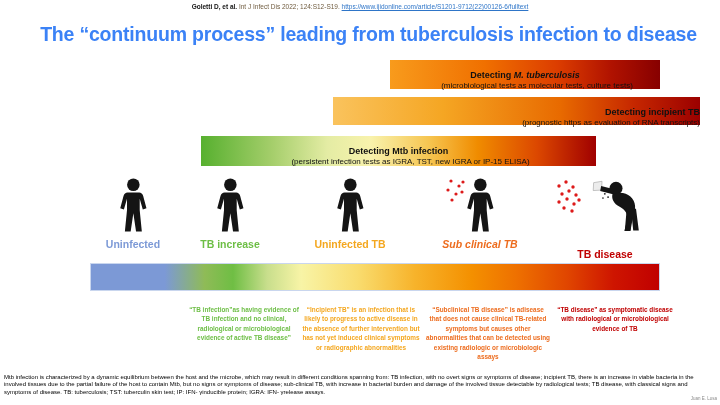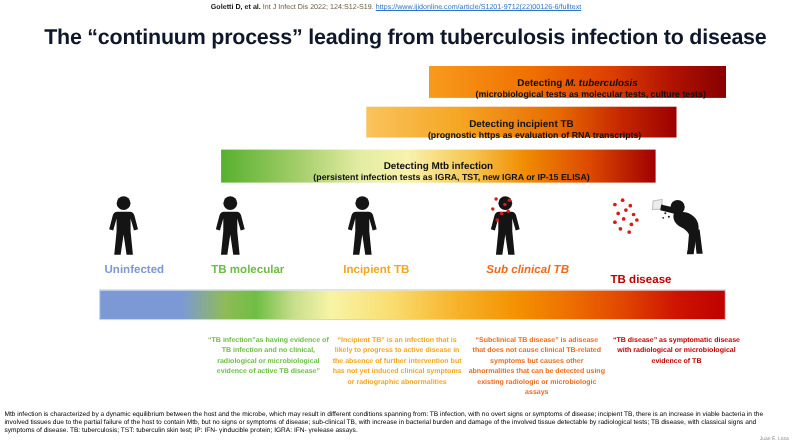--- a/index.html
+++ b/index.html
@@ -8,40 +8,41 @@
     font-family:"Liberation Sans", sans-serif; overflow:hidden;
   }
   
   .citation { position:absolute; top:3px; left:0; right:0; text-align:center; font-size:6.5px; color:#333; }
   .citation .authors { font-weight:bold; color:#141414; }
   .citation .journal { color:#6f5b3e; }
   .citation .link { color:#2e75c8; text-decoration:underline; cursor:pointer; }
   
   .title {
     position:absolute; top:23px; left:17px; right:0; text-align:center;
-    font-size:19.5px; font-weight:800; color:#0f172a; letter-spacing:-0.2px;
+    font-size:19.5px; font-weight:800; color:#3b82f6; letter-spacing:-0.2px;
   }
   
   .dbar { position:absolute; text-align:center; color:#111; }
   .dbar .l1 { font-weight:bold; font-size:9px; padding-top:9px; line-height:1.35; }
-  .dbar .l2 { font-weight:bold; font-size:8px; line-height:1.25;padding-left:24px; }
+  .dbar .l2 { font-weight:normal; font-size:8px; line-height:1.25;padding-left:24px; }
   #bar-mtb {
     left:390px; top:60px; width:270px; height:29px;
     background:linear-gradient(90deg,#F89B1C 0%,#F07000 35%,#DC3D00 62%,#B01200 82%,#870000 100%);
   }
   #bar-incipient {
-    left:333px; top:97px; width:282px; height:28px;
+    left:333px; top:97px; width:367px; height:28px;
     background:linear-gradient(90deg,#FAC35D 0%,#F5A623 30%,#E86A00 62%,#C62700 82%,#9B0000 100%);
+    text-align:right;
   }
   #bar-infection {
     left:201px; top:136px; width:395px; height:30px;
     background:linear-gradient(90deg,#57B02F 0%,#A5CE6B 18%,#E4ECA4 32%,#F8F2AC 43%,#F6C44F 58%,#F08C00 70%,#DC4800 85%,#A00000 100%);
   }
   
-  .figure { position:absolute; top:178px; width:76px; }
+  .figure { position:absolute; top:178px; width:76px; text-align:center; }
   #fig-uninfected { left:95px; }
   #fig-infection  { left:192px; }
   #fig-incipient  { left:312px; }
   #fig-subclinical{ left:442px;font-style:italic; }
   #fig-disease    { left:555px; width:100px; }
   .person-svg { height:54px; display:inline-block; }
   .cough-svg { position:absolute; right:6px; top:0; height:54px; }
   .dots-svg { position:absolute; pointer-events:none; }
   #fig-subclinical .dots-svg { left:2px; top:-1px; }
   #fig-disease .dots-svg { left:0; top:2px; }
@@ -103,29 +104,29 @@
       <path fill="#141414" d="M12,15 L24,15 C26,15 27.6,16.3 28.2,18.6 L31.6,31.5 L27.8,32.6 L24.6,21.5 L24.6,33.5 L26.8,55.5 L20.8,55.5 L18,36.5 L15.2,55.5 L9.2,55.5 L11.4,33.5 L11.4,21.5 L8.2,32.6 L4.4,31.5 L7.8,18.6 C8.4,16.3 10,15 12,15 Z"></path>
     </svg>
     <div class="fig-label c-uninfected">Uninfected</div>
   </div>
 
   <div class="figure" id="fig-infection">
     <svg class="person-svg" viewBox="0 0 36 56">
       <circle cx="18" cy="7" r="6.5" fill="#141414"></circle>
       <path fill="#141414" d="M12,15 L24,15 C26,15 27.6,16.3 28.2,18.6 L31.6,31.5 L27.8,32.6 L24.6,21.5 L24.6,33.5 L26.8,55.5 L20.8,55.5 L18,36.5 L15.2,55.5 L9.2,55.5 L11.4,33.5 L11.4,21.5 L8.2,32.6 L4.4,31.5 L7.8,18.6 C8.4,16.3 10,15 12,15 Z"></path>
     </svg>
-    <div class="fig-label c-infection">TB molecular</div>
+    <div class="fig-label c-infection">TB increase</div>
   </div>
 
   <div class="figure" id="fig-incipient">
     <svg class="person-svg" viewBox="0 0 36 56">
       <circle cx="18" cy="7" r="6.5" fill="#141414"></circle>
       <path fill="#141414" d="M12,15 L24,15 C26,15 27.6,16.3 28.2,18.6 L31.6,31.5 L27.8,32.6 L24.6,21.5 L24.6,33.5 L26.8,55.5 L20.8,55.5 L18,36.5 L15.2,55.5 L9.2,55.5 L11.4,33.5 L11.4,21.5 L8.2,32.6 L4.4,31.5 L7.8,18.6 C8.4,16.3 10,15 12,15 Z"></path>
     </svg>
-    <div class="fig-label c-incipient">Incipient TB</div>
+    <div class="fig-label c-incipient">Uninfected TB</div>
   </div>
 
   <div class="figure" id="fig-subclinical">
     <svg class="dots-svg" width="34" height="28" viewBox="0 0 34 28">
       <g fill="#DD1A1A">
         <circle cx="7" cy="4" r="1.6"></circle>
           <circle cx="15" cy="9" r="1.6"></circle>
           <circle cx="4" cy="13" r="1.6"></circle>
         <circle cx="12" cy="17" r="1.6"></circle>
           <circle cx="19" cy="5" r="1.6"></circle>

